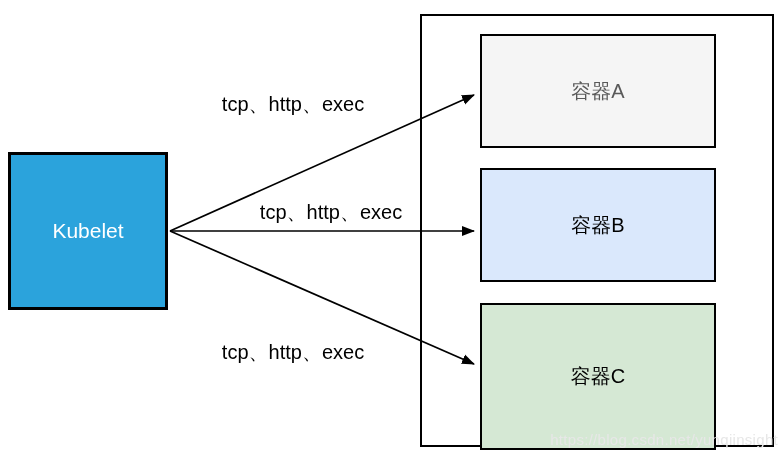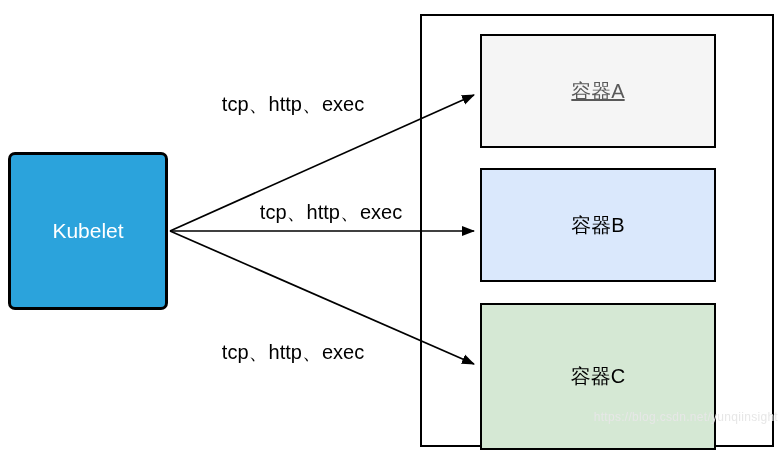--- a/index.html
+++ b/index.html
@@ -80,40 +80,40 @@
     z-index: 5;
   }
   .edge-label-1 { left: 293px; top: 91px; }
   .edge-label-2 { left: 331px; top: 199px; }
   .edge-label-3 { left: 293px; top: 339px; }
 
   
   .watermark {
     position: absolute;
     right: 5px;
-    top: 410px;
-    font-size: 12px;
+    top: 431px;
+    font-size: 15px;
     white-space: nowrap;
     z-index: 6;
     letter-spacing: 0.3px;
   }
 </style>
 </head>
 <body>
 
 <div class="canvas">
 
   <div class="outer-box" style="border-color: rgb(0, 0, 0);"></div>
 
-  <div class="kubelet-box" style="background-color: rgb(43, 163, 220); border-color: rgb(0, 0, 0); border-radius: 7px;">
+  <div class="kubelet-box" style="background-color: rgb(43, 163, 220); border-color: rgb(0, 0, 0);">
     <span style="color: rgb(255, 255, 255);">Kubelet</span>
   </div>
 
   <div class="container-box container-a" style="background-color: rgb(245, 245, 245); border-color: rgb(0, 0, 0);">
-    <span style="color: rgb(89, 89, 89); text-decoration: underline;">容器A</span>
+    <span style="color: rgb(89, 89, 89);">容器A</span>
   </div>
 
   <div class="container-box container-b" style="background-color: rgb(218, 232, 252); border-color: rgb(0, 0, 0);">
     <span style="color: rgb(0, 0, 0); text-align: center;">容器B</span>
   </div>
 
   <div class="container-box container-c" style="background-color: rgb(213, 232, 212); border-color: rgb(0, 0, 0);">
     <span style="color: rgb(0, 0, 0);">容器C</span>
   </div>
 

